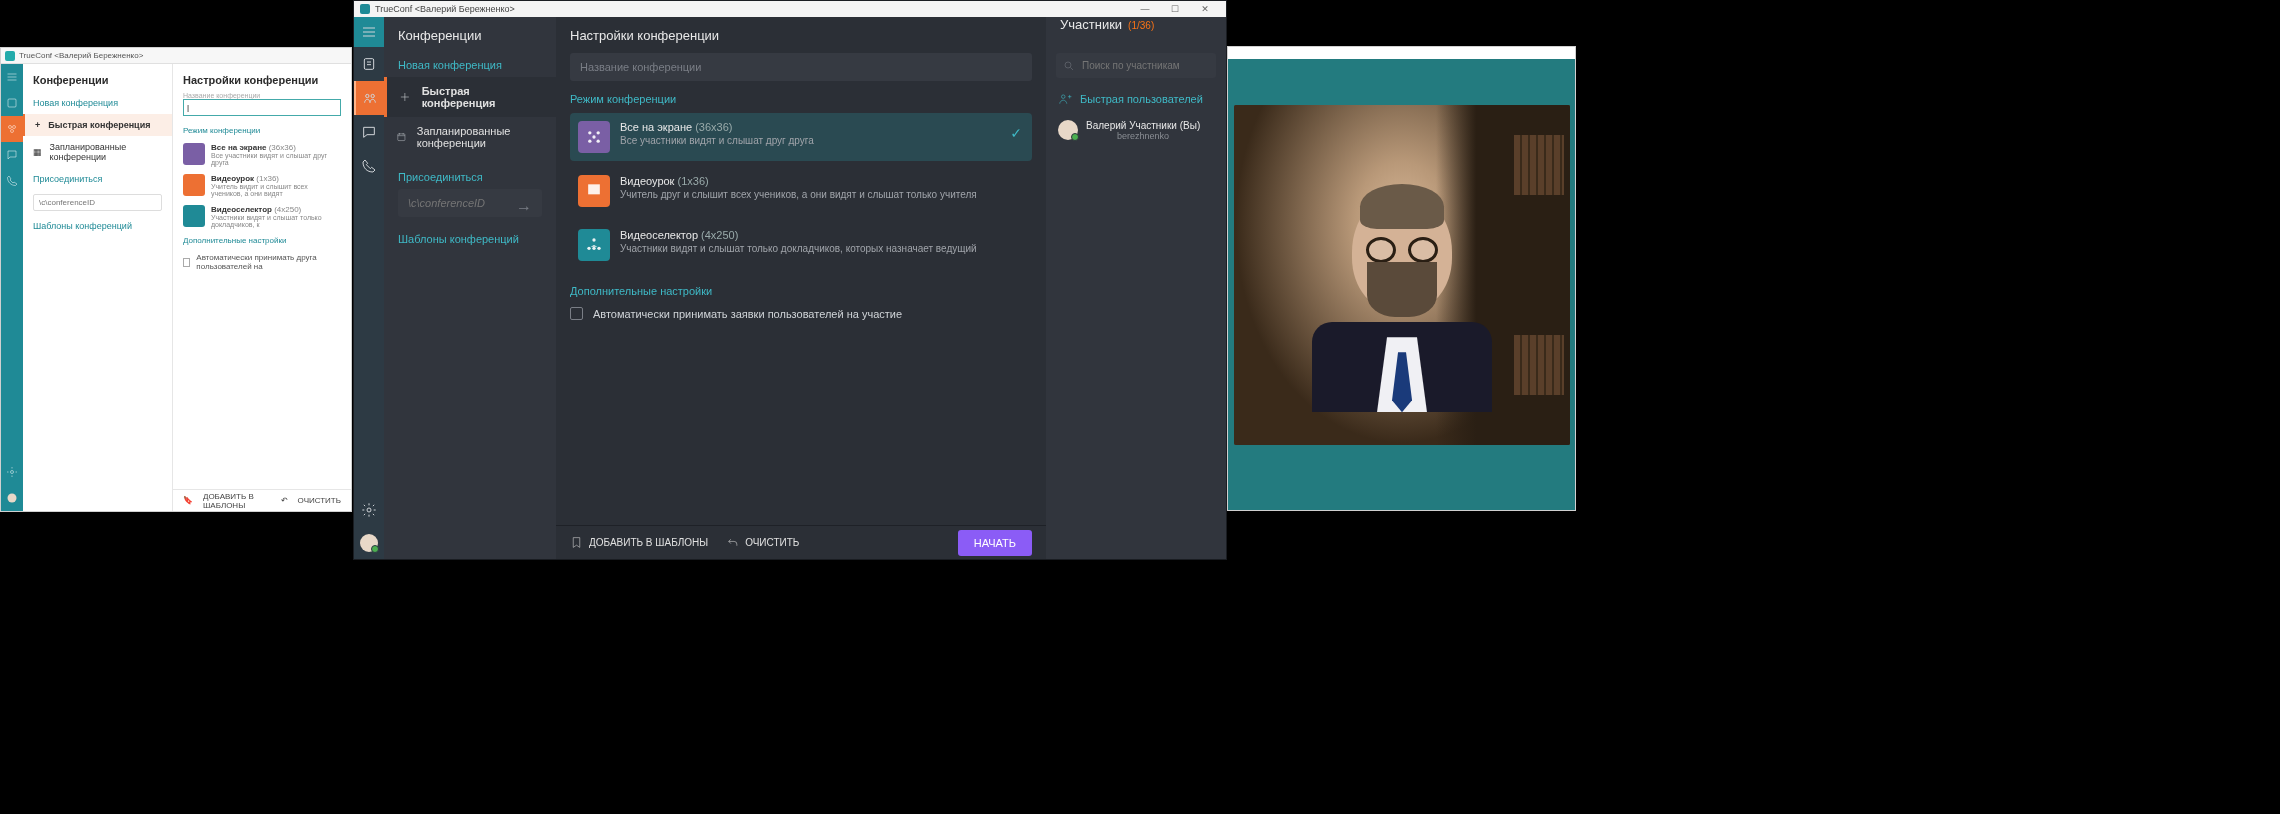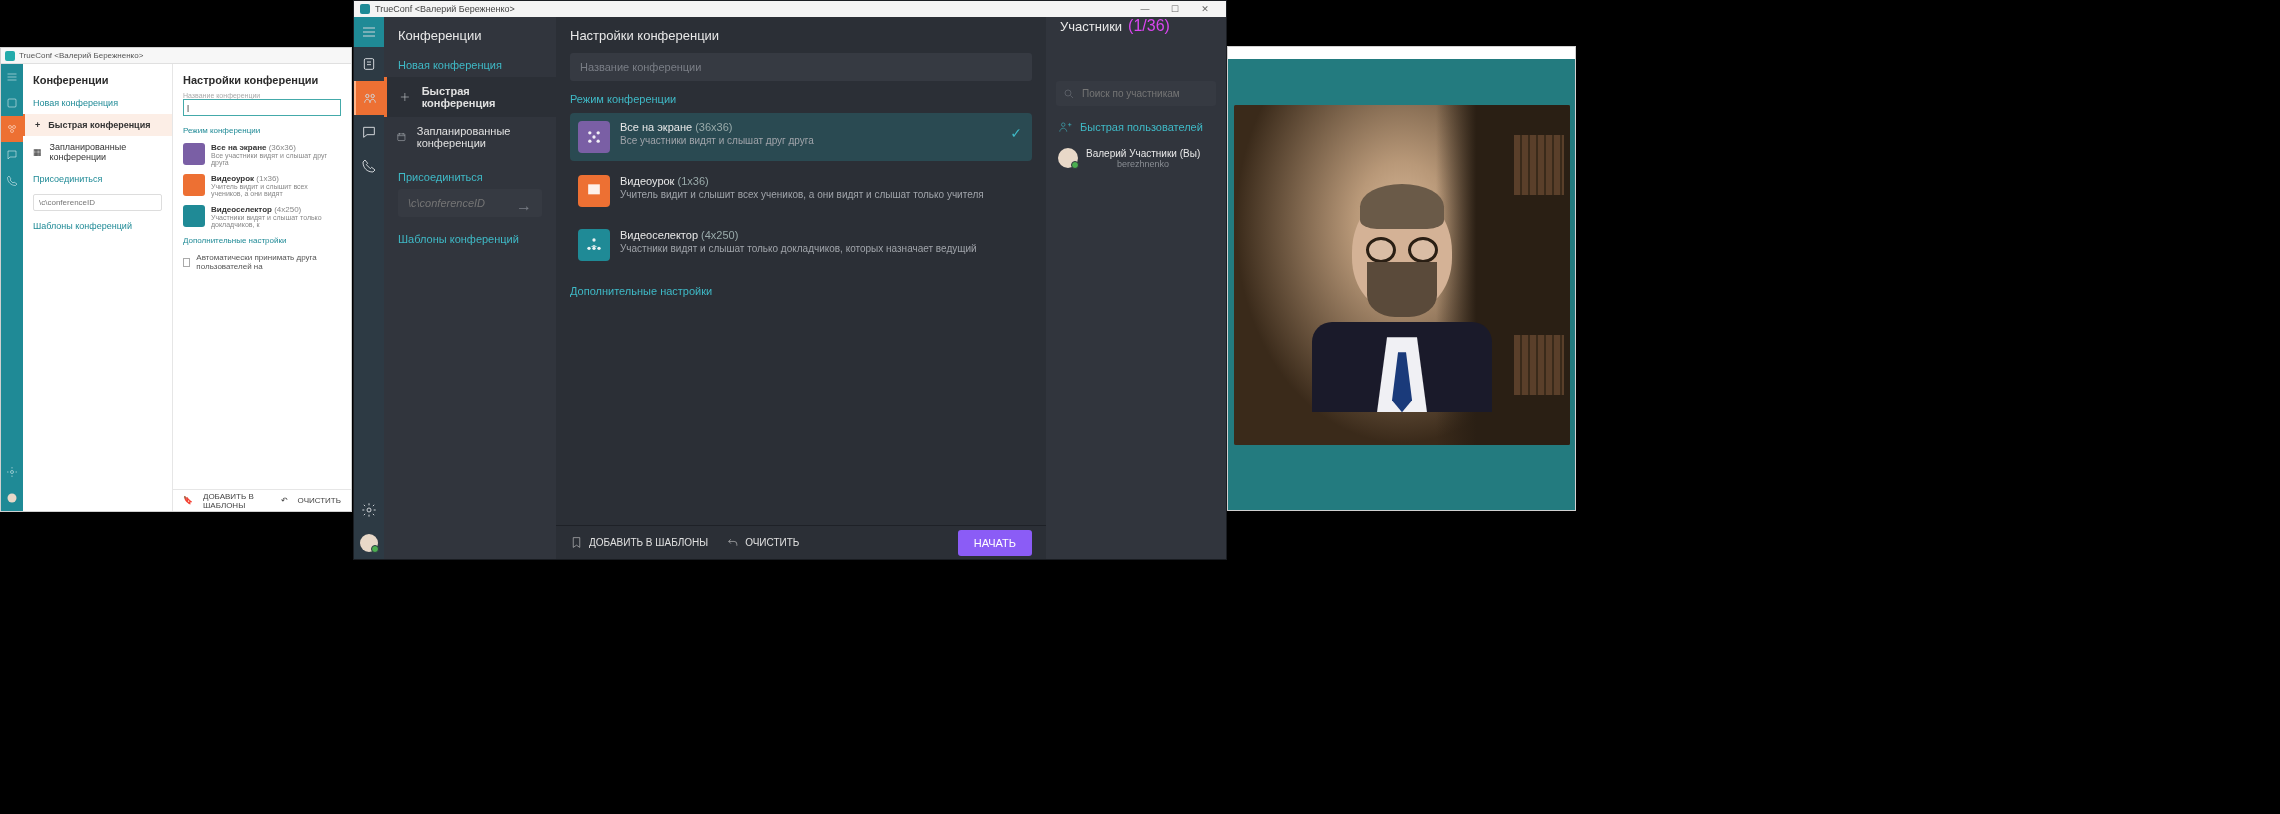--- a/index.html
+++ b/index.html
@@ -94,22 +94,22 @@
 .chkrow .box { width: 13px; height: 13px; border: 1px solid #7a7e86; border-radius: 2px; }
 
 .footer-m { position: absolute; bottom: 0; left: 0; right: 0; height: 34px; border-top: 1px solid #1e2127; display: flex; align-items: center; gap: 18px; padding: 0 14px; font-size: 11px; color: #e0e0e0; }
 .footer-m .fbtn { display: flex; align-items: center; gap: 6px; cursor: pointer; text-transform: uppercase; font-size: 10px; }
 .footer-m .spacer { flex: 1; }
 .footer-m .start { background: #8b5cf6; color: #fff; border: none; padding: 7px 16px; border-radius: 3px; font-size: 11px; cursor: pointer; text-transform: uppercase; }
 
 .col-c { width: 180px; background: #31353d; display: flex; flex-direction: column; }
 .col-c .hdr-row { display: flex; align-items: baseline; height: 36px; padding: 0 14px; gap: 6px; text-align: right; }
 .col-c .hdr-row .h { color: #e8e8e8; font-size: 13px; }
-.col-c .hdr-row .cnt { color: #d946ef; font-size: 16px; }
-.col-c .search { padding: 0 10px 8px; position: relative; margin-top: 28px; }
+.col-c .hdr-row .cnt { color: #f97316; font-size: 10px; }
+.col-c .search { padding: 0 10px 8px; position: relative; }
 .col-c .search input { width: 100%; background: #363a42; border: none; border-radius: 3px; padding: 7px 8px 7px 26px; color: #e0e0e0; font-size: 10px; }
 .col-c .search svg { position: absolute; left: 17px; top: 7px; width: 12px; height: 12px; stroke: #7a7e86; fill: none; }
 .col-c .addlink { display: flex; align-items: center; gap: 8px; color: #3fbac7; font-size: 11px; padding: 6px 12px 10px; cursor: pointer; }
 .col-c .addlink svg { width: 14px; height: 14px; stroke: #3fbac7; fill: none; }
 .col-c .user { display: flex; align-items: flex-start; gap: 8px; padding: 4px 12px; }
 .col-c .user .av { width: 20px; height: 20px; border-radius: 50%; background: #e8d8c8; position: relative; flex-shrink: 0; }
 .col-c .user .av::after { content: ''; position: absolute; bottom: -1px; right: -1px; width: 6px; height: 6px; border-radius: 50%; background: #4caf50; border: 1px solid #31353d; }
 .col-c .user .txt { font-size: 10px; color: #e8e8e8; }
 .col-c .user .txt .id { color: #8a8e94; font-size: 9px; text-align: center; }
 
@@ -336,41 +336,45 @@
       <div class="mode-item">
         <div class="thumb t-lesson">
             <svg viewBox="0 0 24 24">
               <rect x="5" y="4" width="14" height="12"></rect>
               <path d="M8 20h8"></path>
             </svg>
           </div>
         <div class="txt">
           <span>Видеоурок</span>
           <span class="sz">(1x36)</span>
-          <div class="d">Учитель видит и слышит всех учеников, а они видят и слышат только учителя</div>
+          <div class="d">Учитель друг и слышит всех учеников, а они видят и слышат только учителя</div>
         </div>
       </div>
       <div class="mode-item">
         <div class="thumb t-sel">
             <svg viewBox="0 0 24 24">
               <circle cx="12" cy="6" r="2"></circle>
               <circle cx="6" cy="16" r="2"></circle>
               <circle cx="12" cy="16" r="2"></circle>
               <circle cx="18" cy="16" r="2"></circle>
               <path d="M12 8v4M8 14l4-2 4 2"></path>
             </svg>
           </div>
         <div class="txt">
           <span>Видеоселектор</span>
           <span class="sz">(4x250)</span>
           <div class="d">Участники видят и слышат только докладчиков, которых назначает ведущий</div>
         </div>
       </div>
 
       <div class="add-sect">Дополнительные настройки</div>
+      <div class="chkrow">
+        <span class="box"></span>
+        <span>Автоматически принимать заявки пользователей на участие</span>
+      </div>
 
       <div class="footer-m">
         <div class="fbtn">
           <svg width="13" height="13" viewBox="0 0 24 24" stroke="#e0e0e0" fill="none">
               <path d="M6 3h12v18l-6-4-6 4z"></path>
             </svg>
           <span>ДОБАВИТЬ В ШАБЛОНЫ</span>
         </div>
         <div class="fbtn">
           <svg width="13" height="13" viewBox="0 0 24 24" stroke="#e0e0e0" fill="none">

